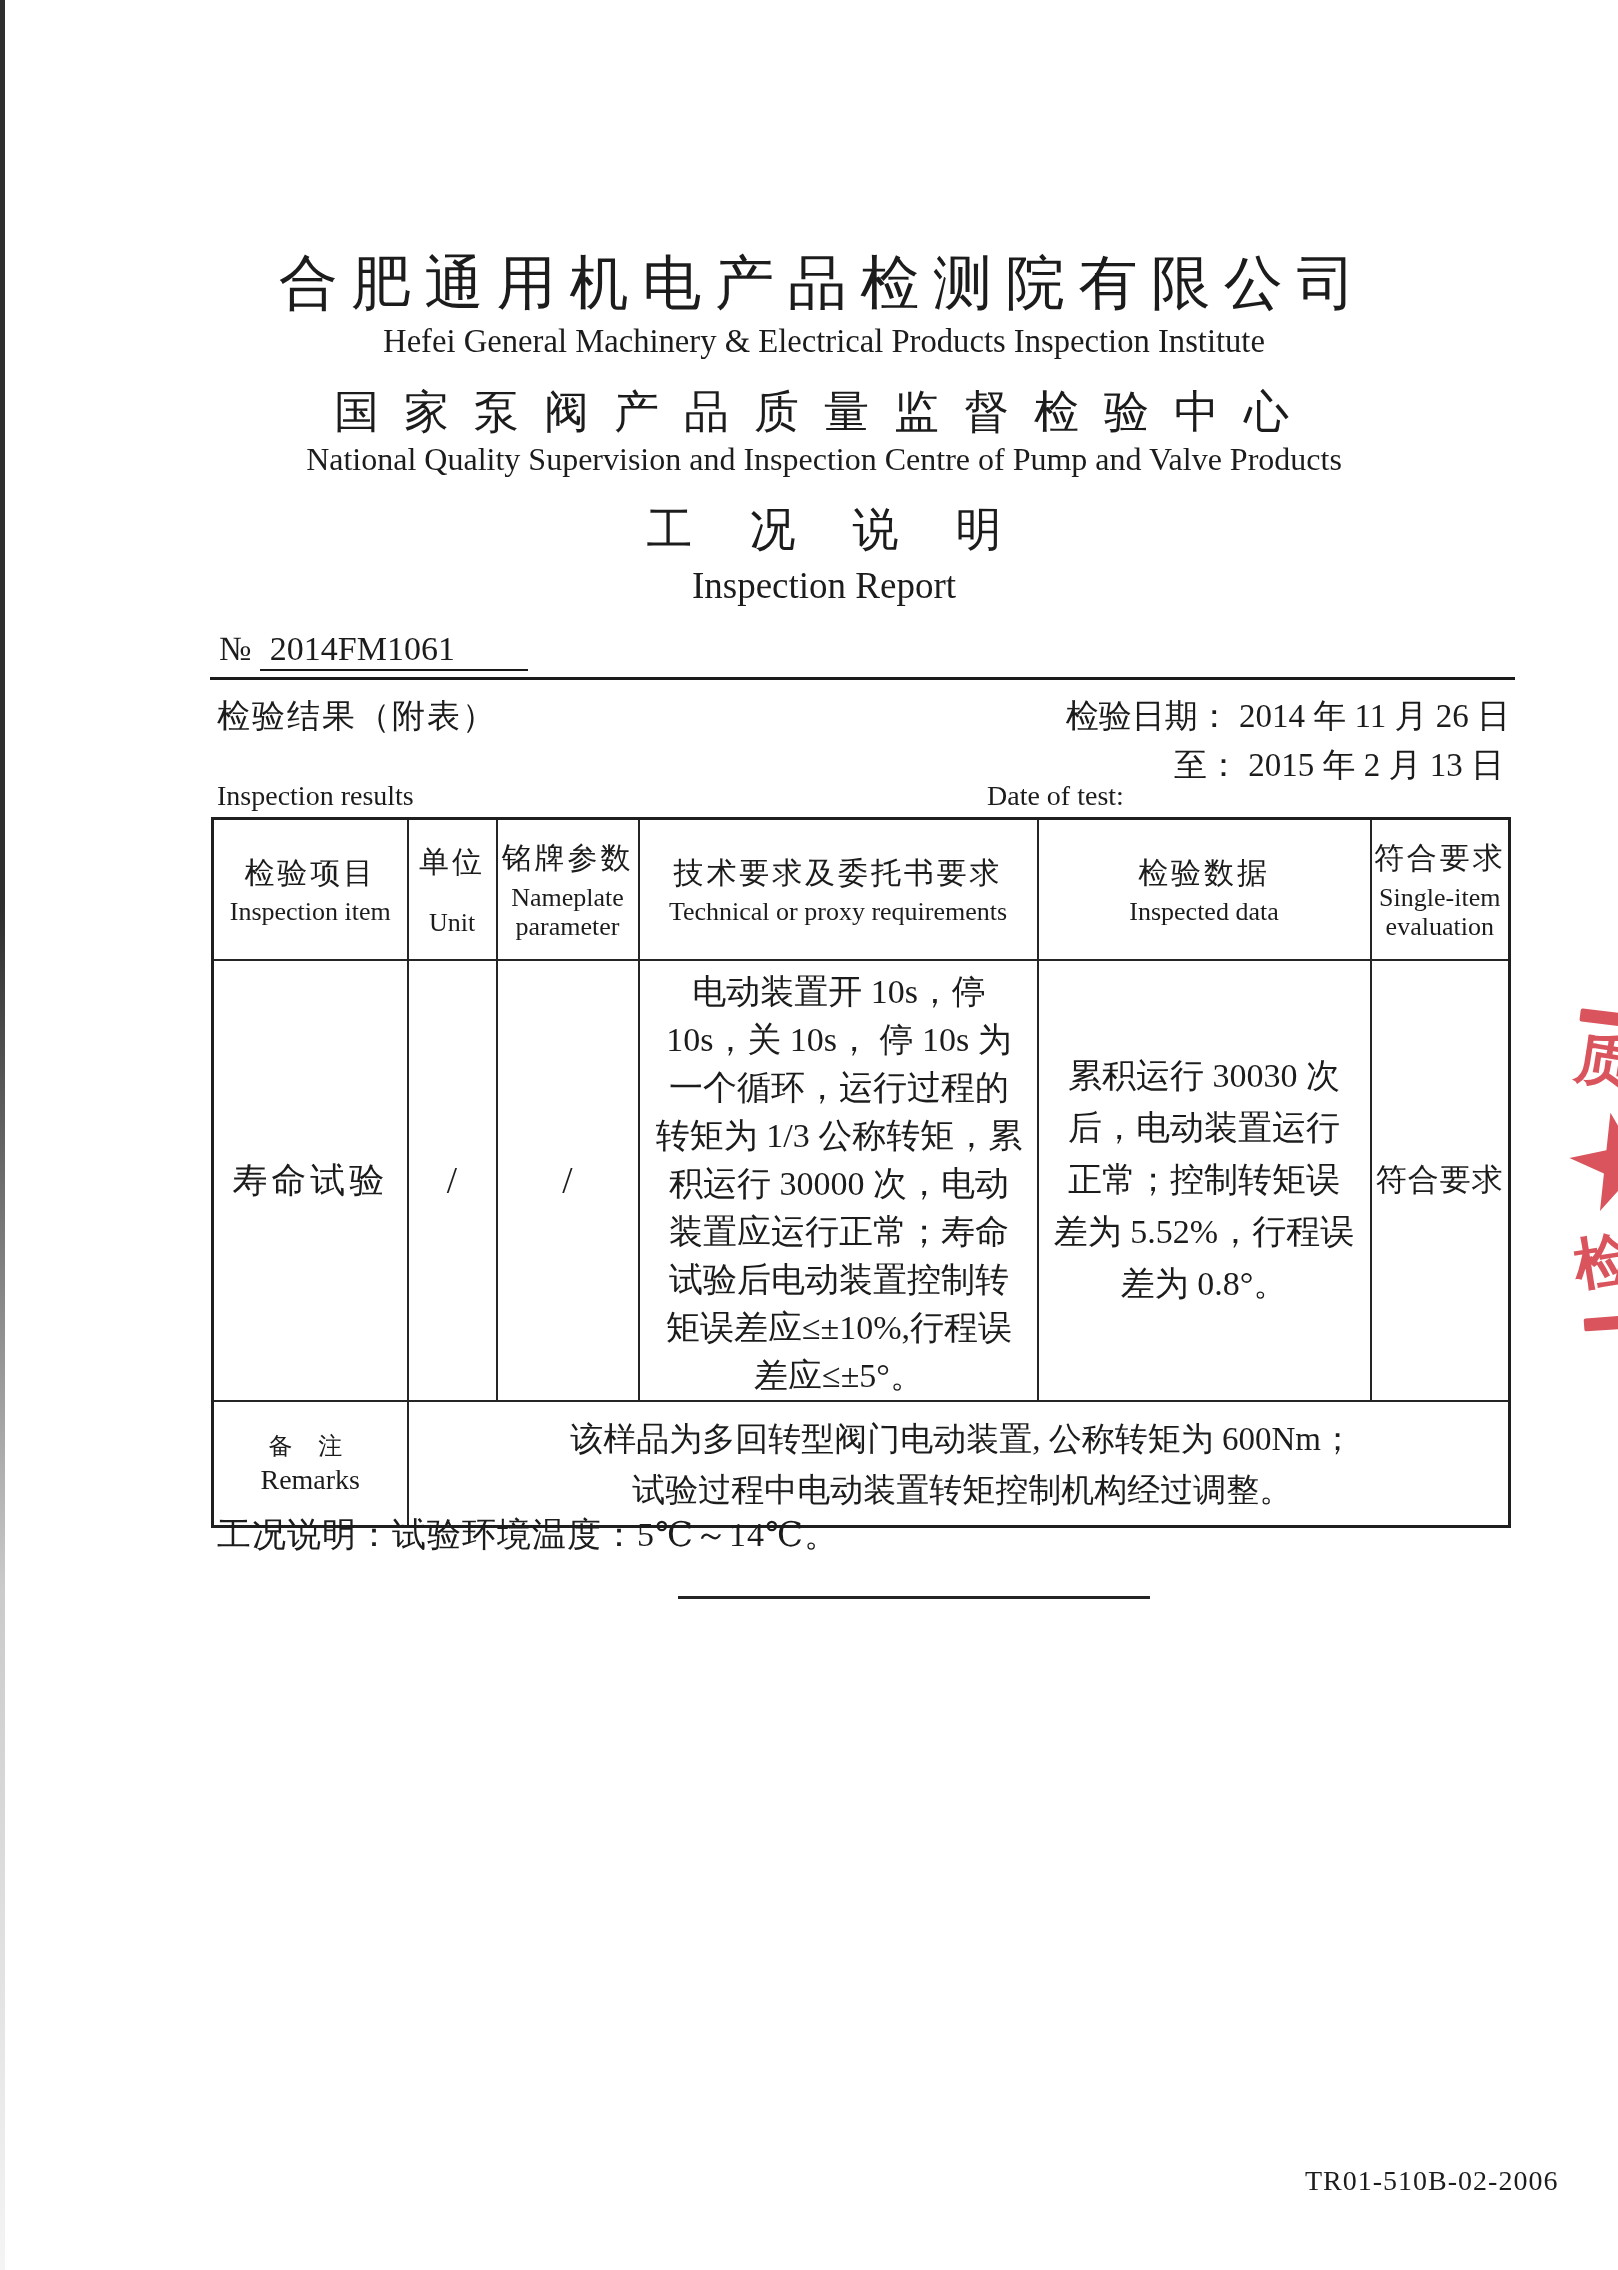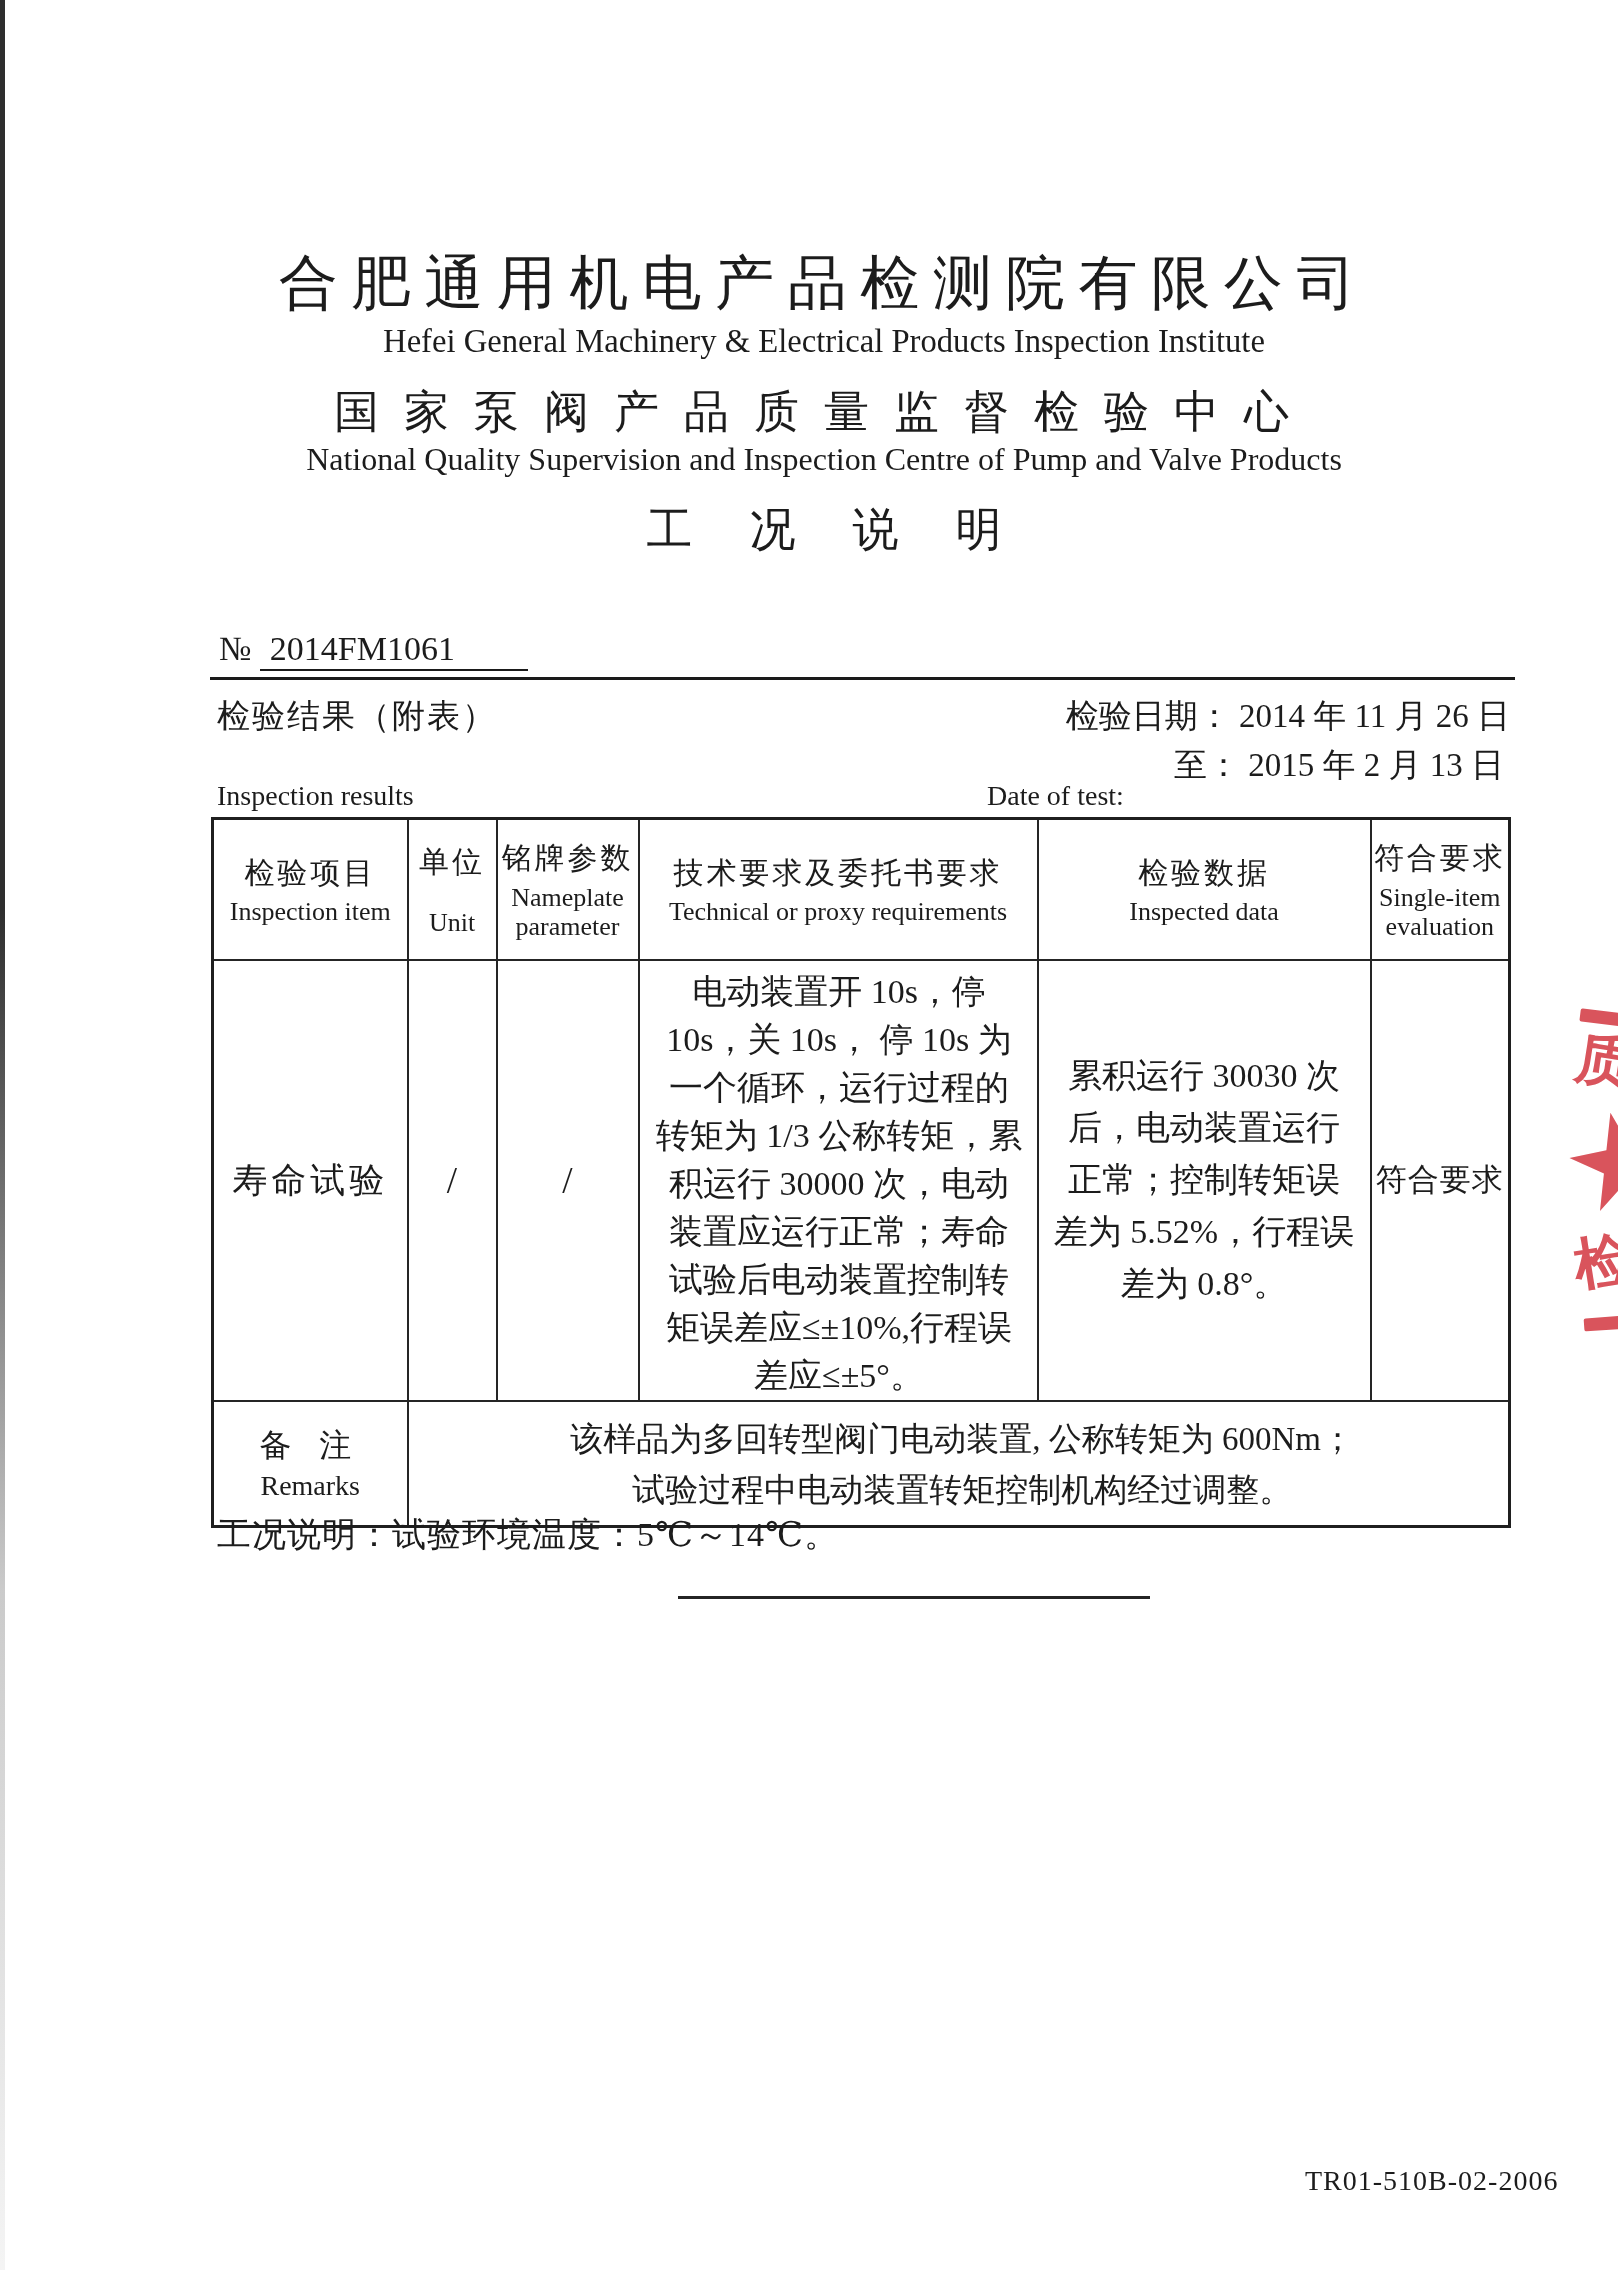--- a/index.html
+++ b/index.html
@@ -59,21 +59,21 @@
     padding:6.8px 11.7px 0 13.7px !important;
   }
   .data-cell{
     text-align:justify;
     font-size:34px;line-height:52px;
     padding:0 13.7px !important;
     border-radius:22px;
   }
   .eval-cell{font-size:31px;letter-spacing:1px;}
   .remarks-row td{height:119px;}
-  .rem-label-cn{font-size:32px;letter-spacing:9.8px;}
+  .rem-label-cn{font-size:24px;letter-spacing:9.8px;}
   .rem-label-en{font-size:28px;margin-top:2px;}
   .rem-text{
     text-align:left;font-size:33px;line-height:51px;
     padding:3.9px 9.8px 0 17.6px !important;vertical-align:middle;
   }
 
   .condition{top:1512px;left:217px;font-size:34px;letter-spacing:1px;}
   .rule-short{top:1596px;left:678px;width:472px;height:3.4px;background:#242424;}
   .footer-code{top:2165px;left:1305px;font-size:28px;letter-spacing:1px;}
 
@@ -90,20 +90,21 @@
 <body>
 
 <div class="page">
   <div class="scan-edge"></div>
 
   <div class="abs ctr org-cn">合肥通用机电产品检测院有限公司</div>
   <div class="abs ctr org-en">Hefei General Machinery &amp; Electrical Products Inspection Institute</div>
   <div class="abs ctr center-cn">国家泵阀产品质量监督检验中心</div>
   <div class="abs ctr center-en">National Quality Supervision and Inspection Centre of Pump and Valve Products</div>
   <div class="abs ctr report-cn">工况说明</div>
+  <div class="abs ctr report-en">Inspection Report</div>
 
   <div class="abs no-row">
     <span>№</span>
     <span class="no-num">2014FM1061</span>
   </div>
   <div class="abs rule-full"></div>
 
   <div class="abs results-cn">检验结果（附表）</div>
   <div class="abs date-line1">
     <span>检验日期：</span>

